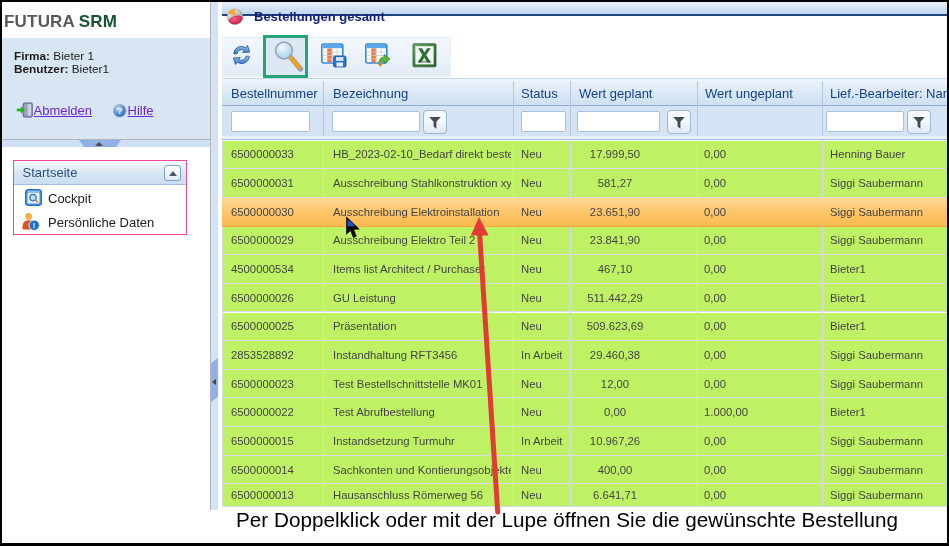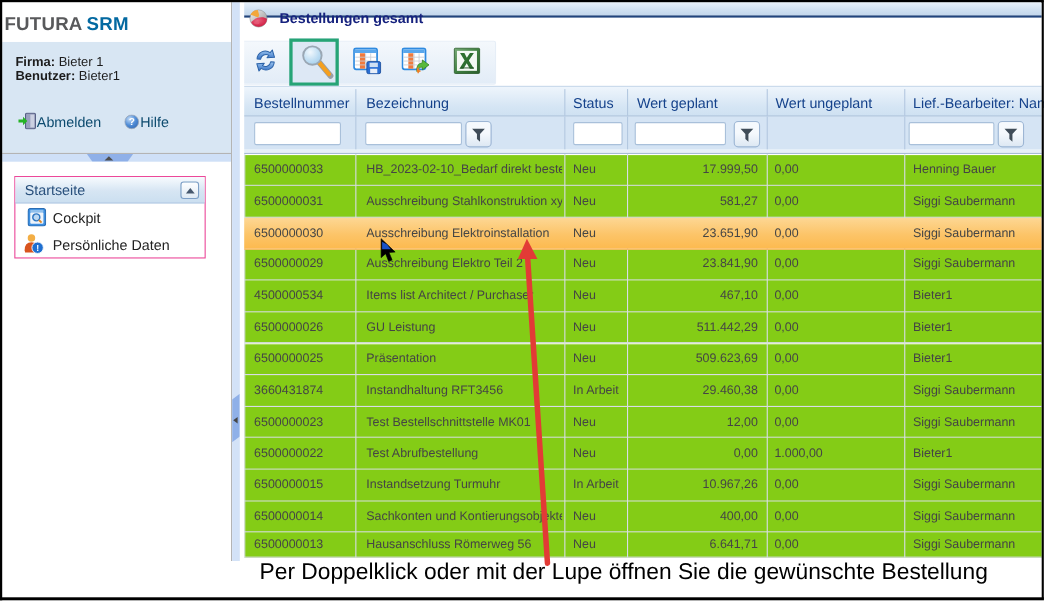--- a/index.html
+++ b/index.html
@@ -5,25 +5,25 @@
   font-family:"Liberation Sans",sans-serif;-webkit-font-smoothing:antialiased}
 #page{position:relative;width:949px;height:546px;background:#fff}
 .abs{position:absolute}
 
 #frame{position:absolute;left:0;top:0;width:949px;height:546px;
  border-left:2px solid #000;border-top:2px solid #000;border-right:2px solid #010101;
  border-bottom:3px solid #000;z-index:60;pointer-events:none}
 
 #logo{left:2px;top:2px;width:208px;height:36px;background:#fff;z-index:2}
 #logo .t{position:absolute;left:2px;top:10px;font-size:17px;font-weight:bold;letter-spacing:0.2px;color:#58595b}
-#logo .t b{color:#0369a1}
+#logo .t b{color:#14532d}
 #bluebox{left:2px;top:38px;width:208px;height:101px;background:#d8e6f3}
 #firma{left:14px;top:50px;font-size:11.8px;color:#1c1c1c;line-height:13px}
 #firma b{font-weight:bold}
-.link{font-size:13px;color:#0c4a6e;}
+.link{font-size:13px;color:#6d28d9;text-decoration:underline}
 #abm{left:33.5px;top:103px}
 #hlf{left:127.5px;top:103px}
 #grayline1{left:2px;top:139px;width:208px;height:1px;background:#b4b4b4}
 #hsplit{left:2px;top:140px;width:208px;height:7px;background:#cfe0f7}
 #hhandle{position:absolute;left:77px;top:0;width:42px;height:7px;background:#8fb0e8;
  clip-path:polygon(0 0,100% 0,88% 100%,12% 100%)}
 #htri{position:absolute;left:93px;top:1.5px;width:0;height:0;
  border-left:4px solid transparent;border-right:4px solid transparent;border-bottom:4px solid #4d4d4d}
 #panel{left:13px;top:160px;width:174px;height:75px;border:1px solid #ec4899;background:#fff}
 #phead{position:absolute;left:0;top:0;width:172px;height:24px;
@@ -60,26 +60,26 @@
 #gfilter{position:absolute;left:0;top:104px;width:727px;height:30px;background:#d5e4f4}
 .fsep{position:absolute;top:0;width:1px;height:30px;background:#b3c8e0}
 #fgap{position:absolute;left:0;top:134px;width:727px;height:3px;background:#e7eff8}
 #fline{position:absolute;left:0;top:137px;width:727px;height:1px;background:#a7bcd4}
 .inp{position:absolute;top:5px;height:21px;background:#fff;border:1px solid #a9c0da;border-radius:2px}
 .fbtn{position:absolute;top:4px;width:24px;height:24px;border:1px solid #9db6d4;border-radius:4px;
  background:linear-gradient(#f5f9fd 45%,#dde8f3)}
 
 #grid{position:absolute;left:0;top:0px;width:727px;height:508px}
 .vl{position:absolute;top:138px;width:1px;height:367px;background:#d8dce6;z-index:1}
-.row{position:absolute;left:0;width:727px;background:#84cc16;border-bottom:1px solid #d8dce6;z-index:0}
+.row{position:absolute;left:0;width:727px;background:#bef264;border-bottom:1px solid #d8dce6;z-index:0}
 .row .c{position:absolute;top:50%;transform:translateY(-50%);font-size:11.3px;color:#454545;white-space:nowrap}
 .row .c1{left:11px}
 .row .c2{left:113px;width:178px;overflow:hidden}
 .row .c3{left:301px}
-.row .c4{left:357px;width:112px;text-align:right}
+.row .c4{left:339px;width:112px;text-align:center}
 .row .c5{left:484px}
 .row .c6{left:610px}
 .row.orange{background:linear-gradient(#fdd794,#fcc468 55%,#fcba4f);border-bottom:1.5px solid #f9a93d;z-index:2}
 
 #caption{left:236px;top:508px;font-size:20.7px;color:#000;white-space:nowrap;z-index:40}
 
 #arrow,#cursor{z-index:50;pointer-events:none}
 .icon{position:absolute}
 </style></head>
 <body>
@@ -340,21 +340,21 @@
         </div>
 <div class="row" style="top:310.50px;height:28.65px">
           <span class="c c1">6500000025</span>
           <span class="c c2">Präsentation</span>
           <span class="c c3">Neu</span>
           <span class="c c4">509.623,69</span>
           <span class="c c5">0,00</span>
           <span class="c c6">Bieter1</span>
         </div>
 <div class="row" style="top:339.15px;height:28.65px">
-          <span class="c c1">3660431874</span>
+          <span class="c c1">2853528892</span>
           <span class="c c2">Instandhaltung RFT3456</span>
           <span class="c c3">In Arbeit</span>
           <span class="c c4">29.460,38</span>
           <span class="c c5">0,00</span>
           <span class="c c6">Siggi Saubermann</span>
         </div>
 <div class="row" style="top:367.80px;height:28.65px">
           <span class="c c1">6500000023</span>
           <span class="c c2">Test Bestellschnittstelle MK01</span>
           <span class="c c3">Neu</span>

